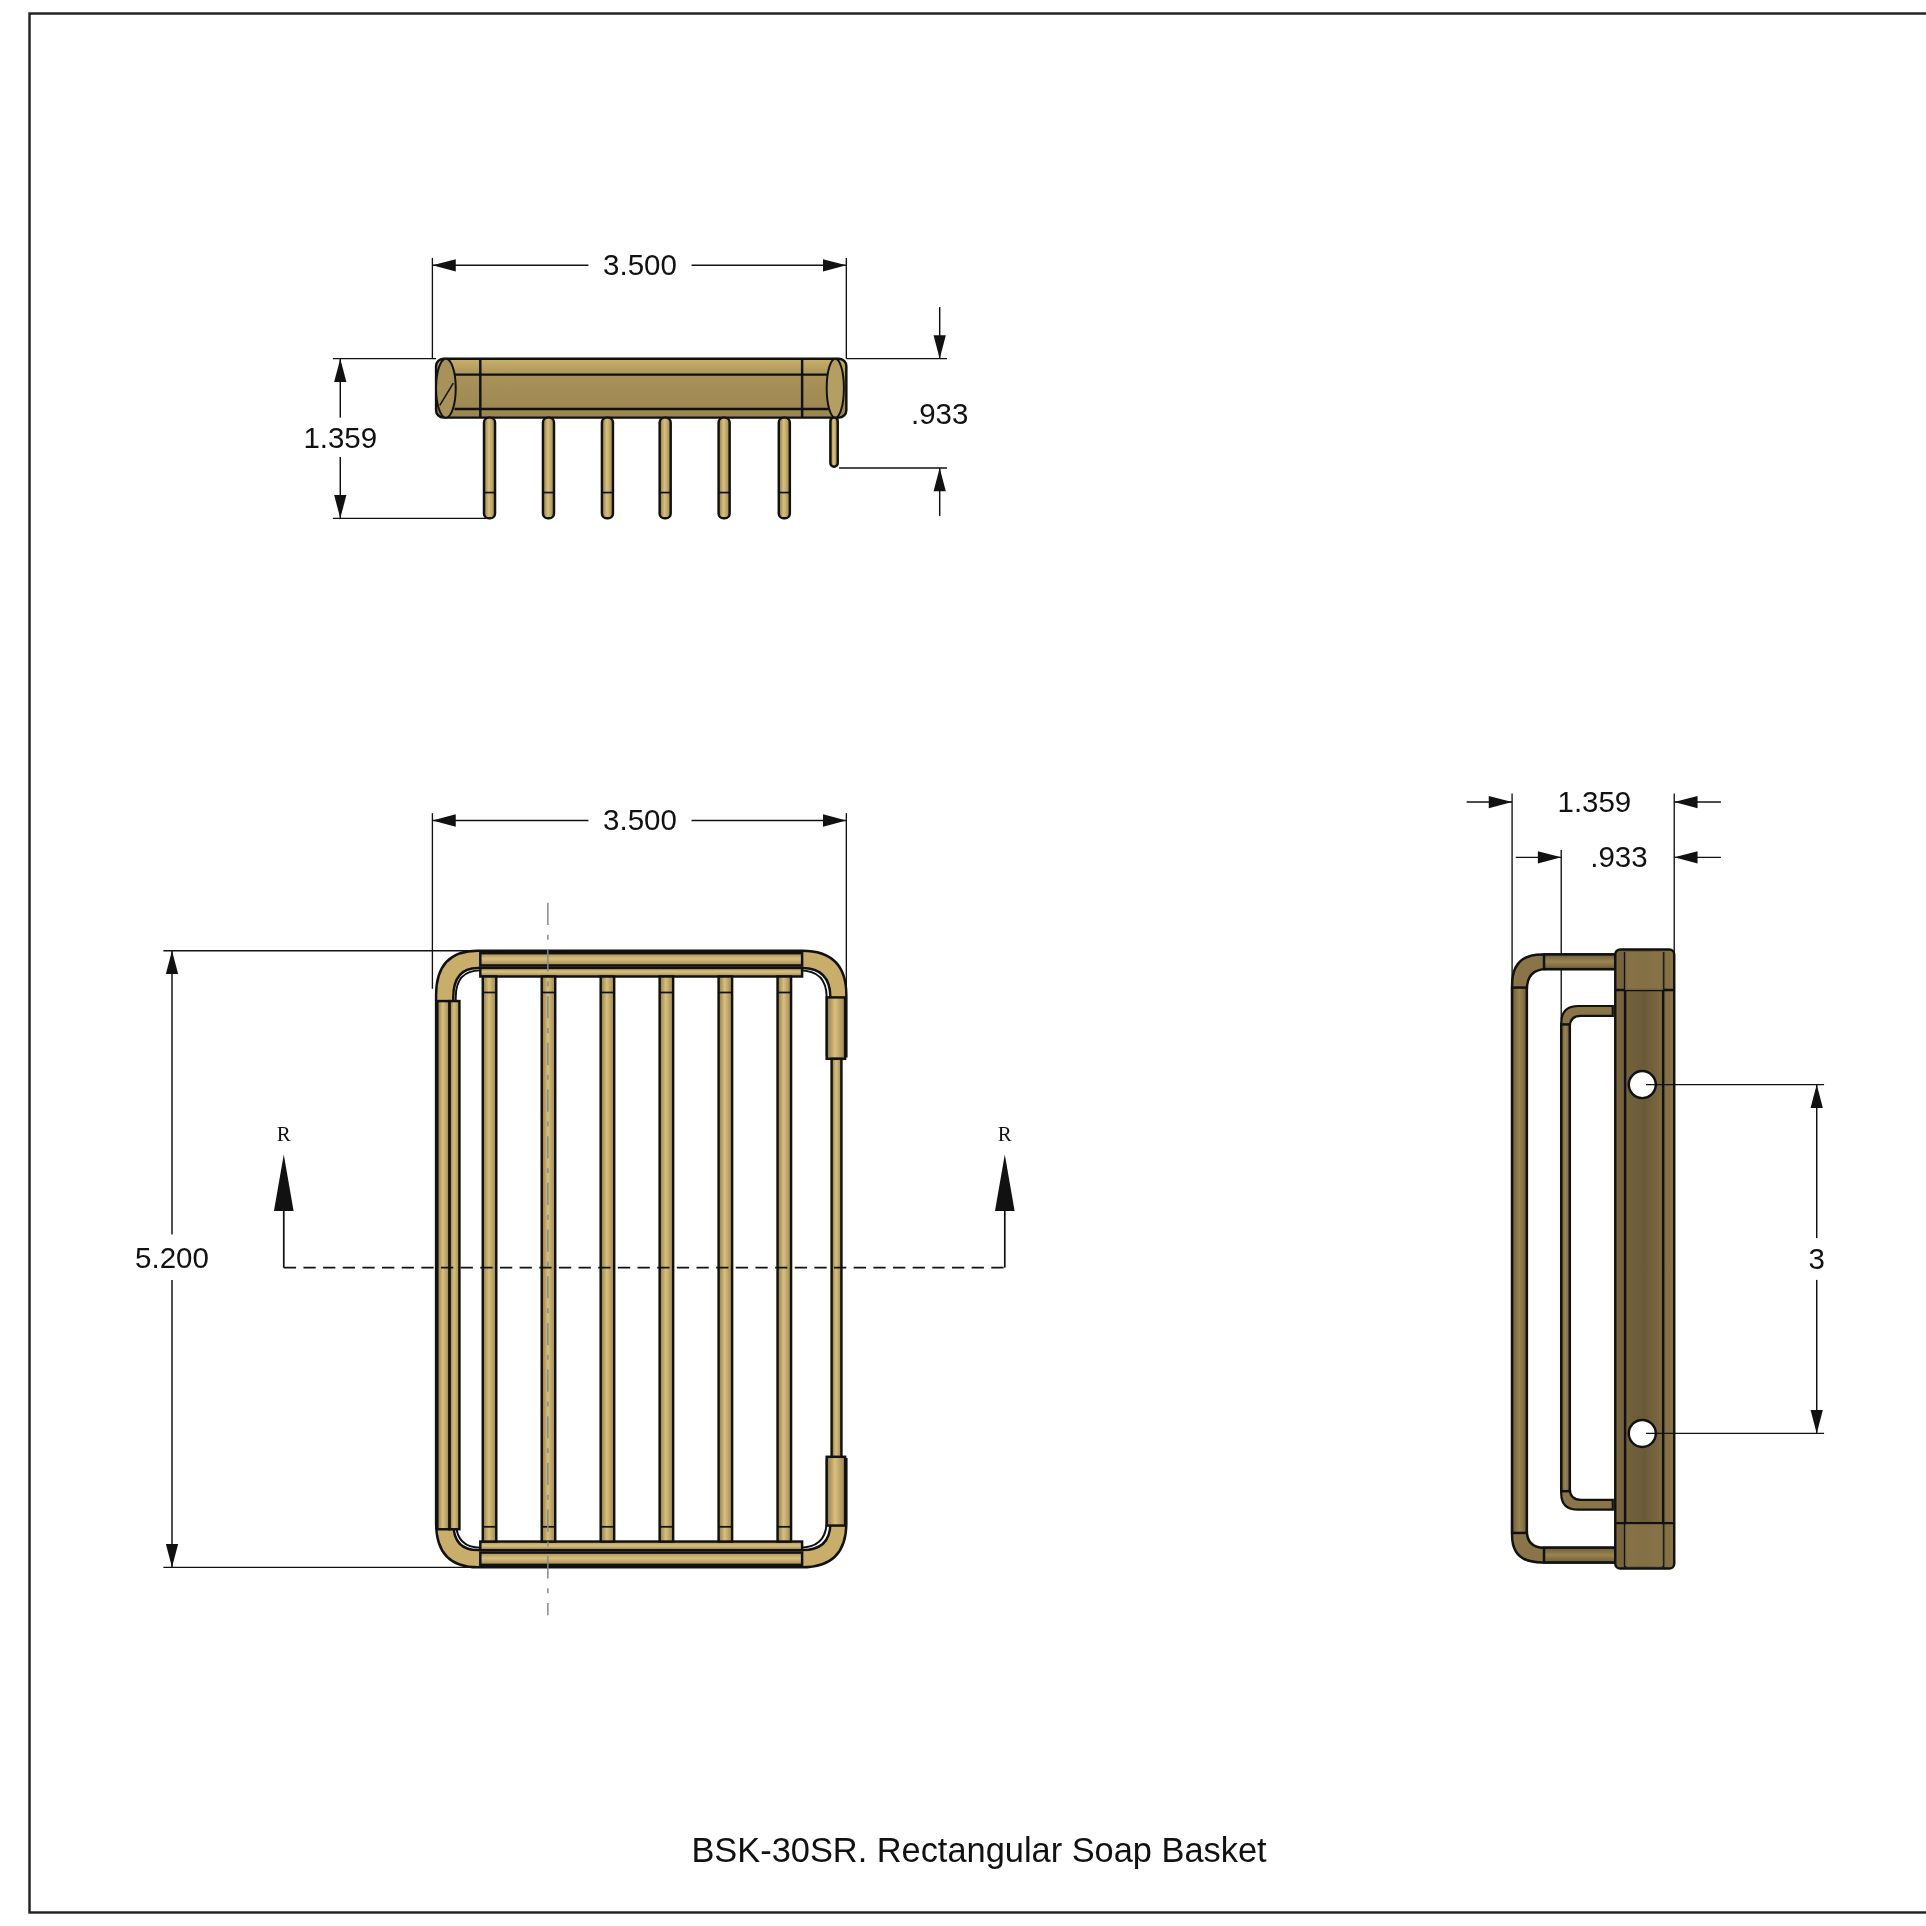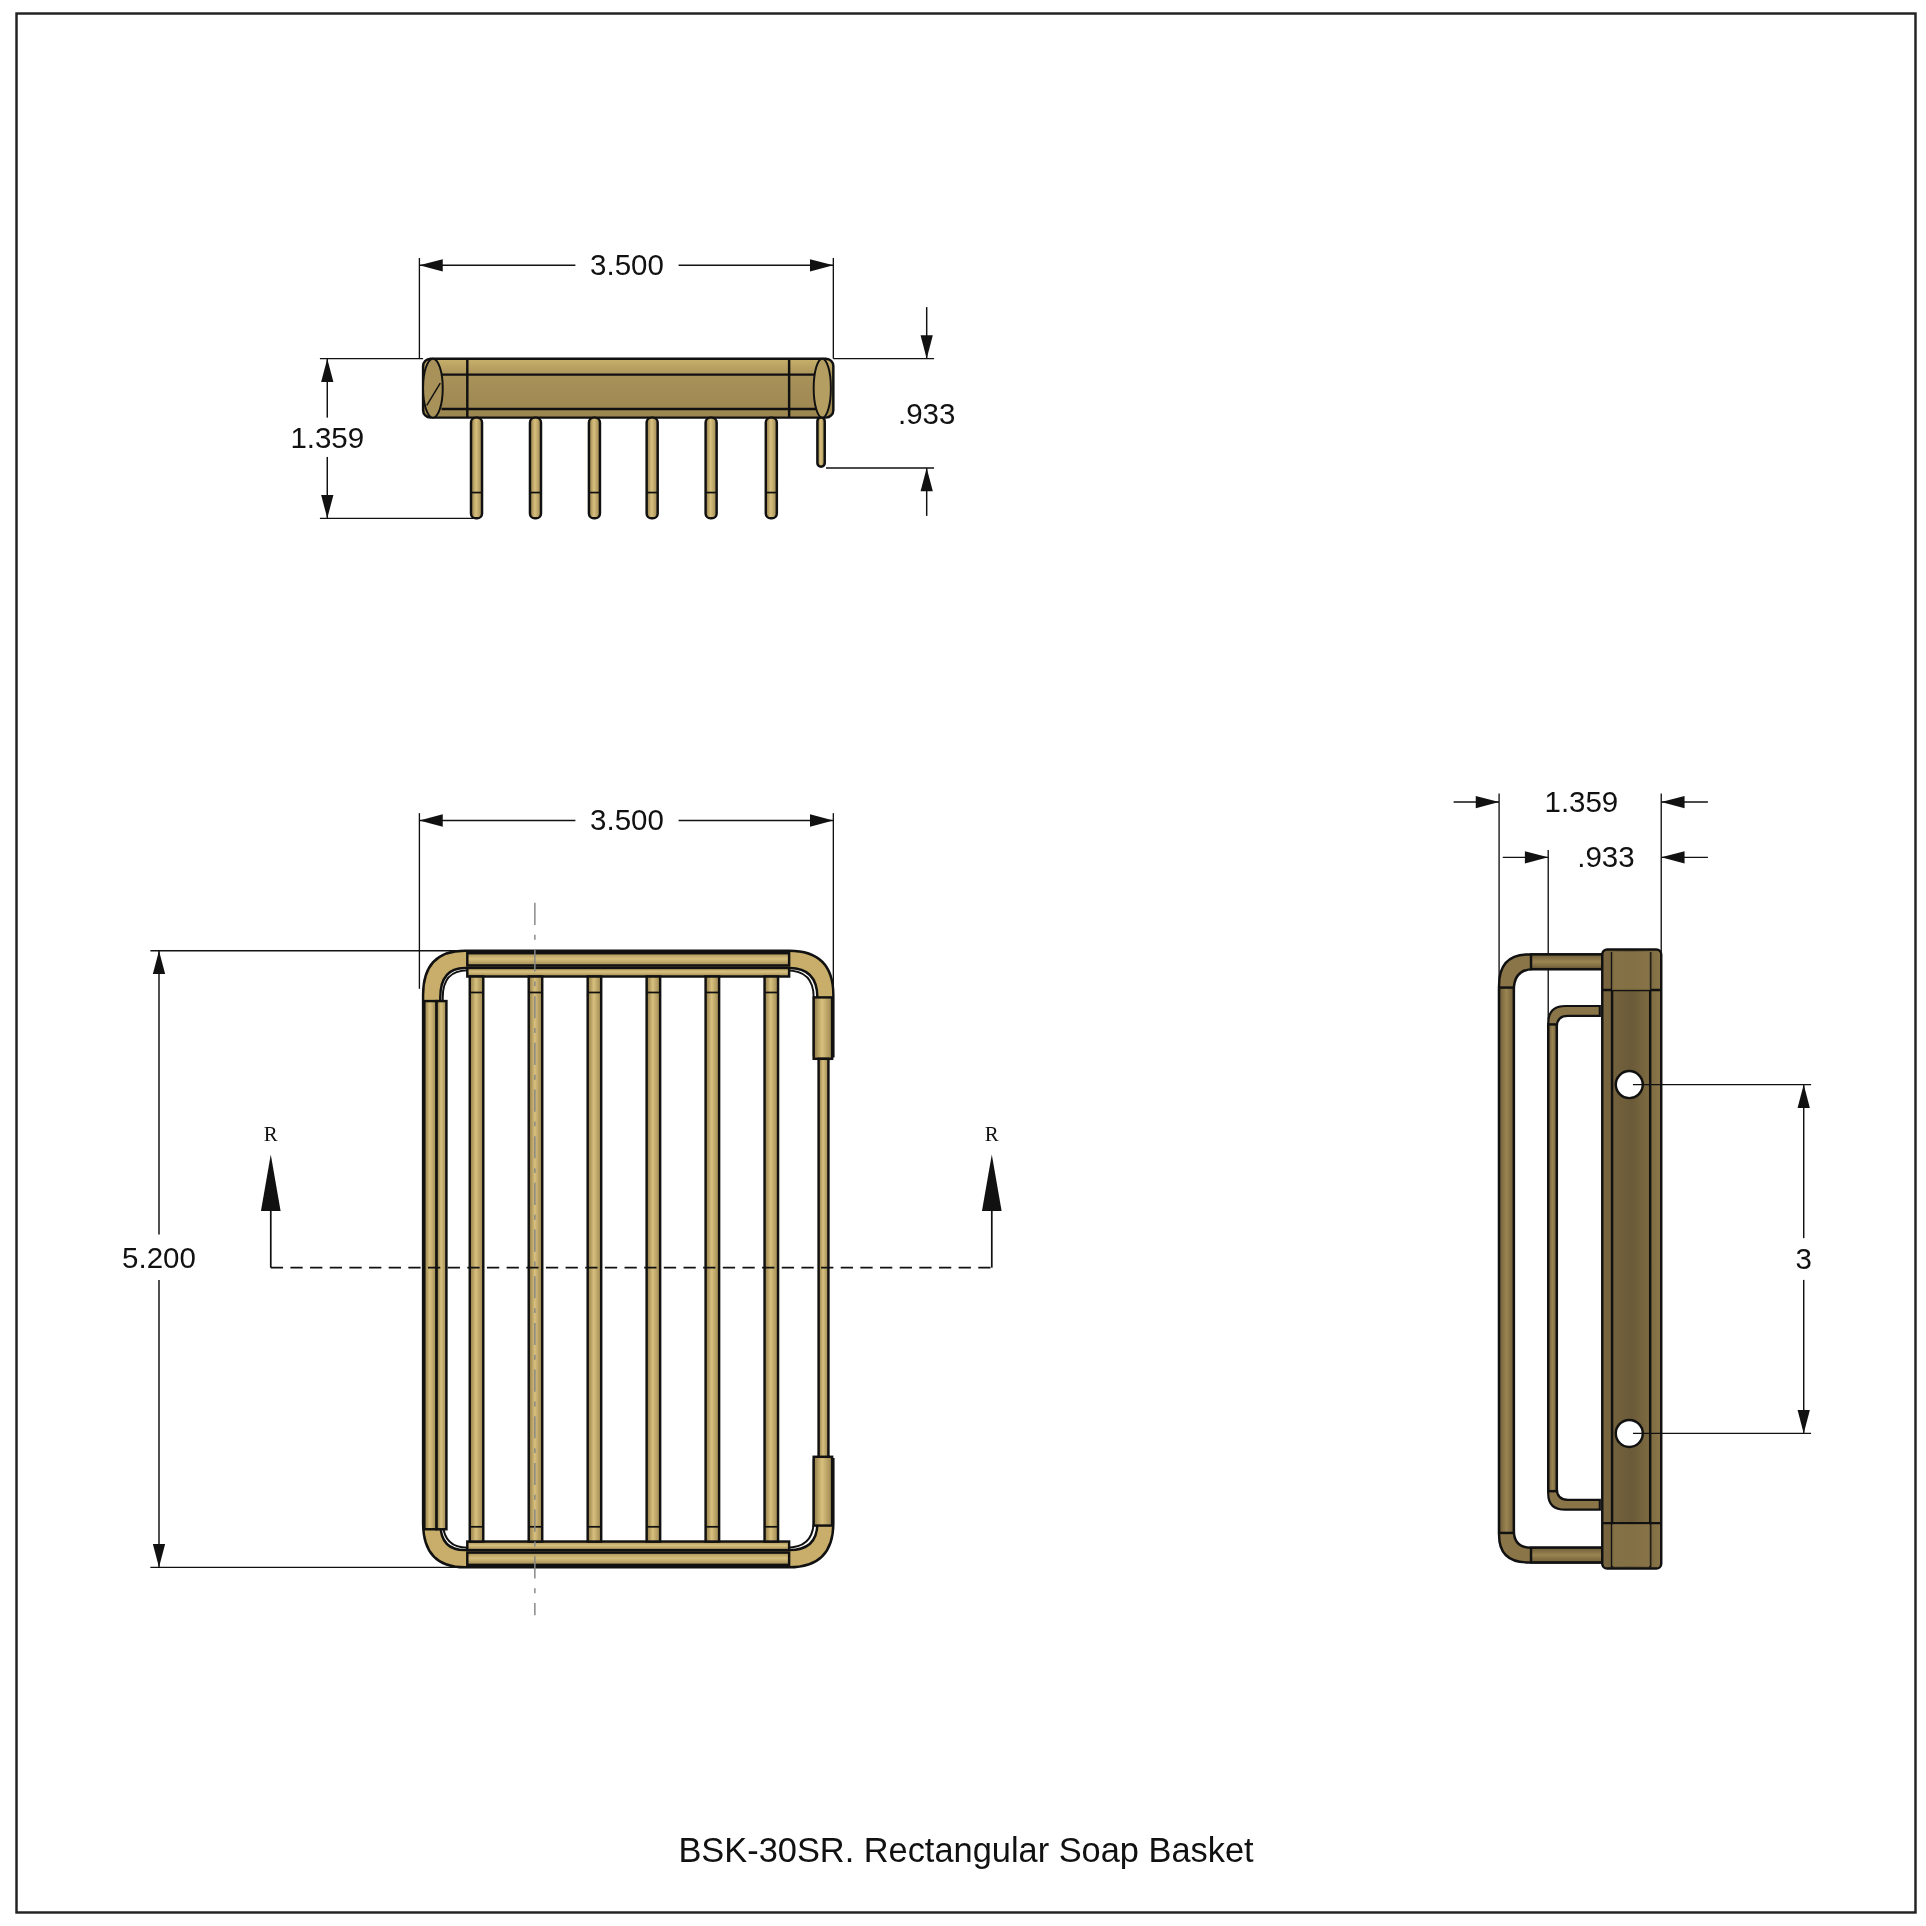--- a/index.html
+++ b/index.html
@@ -1,17 +1,17 @@
 <!DOCTYPE html>
 <html style="font-size:10.3px"><head>
 <meta charset="utf-8">
 <style>
   html, body { margin: 0; padding: 0; background: #ffffff; }
   body { width: 1926px; height: 1926px; overflow: hidden; }
-  #sheet { position: absolute; left: 3px; top: 0; width: 1584px; height: 1926px; }
+  #sheet { position: absolute; left: 16px; top: 0; width: 1584px; height: 1926px; }
   svg text { font-family: "Liberation Sans", sans-serif; fill: #111; }
   .dimtxt { font-size: 24px; }
   .sectxt { font-family: "Liberation Serif", serif; font-size: 17px; }
   .titletxt { font-size: 28px; }
   .dim { stroke: #111; stroke-width: 1.2; fill: none; }
   .ext { stroke: #111; stroke-width: 1.1; fill: none; }
   .arrow { fill: #111; stroke: none; }
   .brass { fill: url(#brassV); stroke: #111; stroke-width: 2; }
   .brassH { fill: url(#brassH); stroke: #111; stroke-width: 2; }
   .dark { fill: url(#darkBrass); stroke: #111; stroke-width: 2; }

